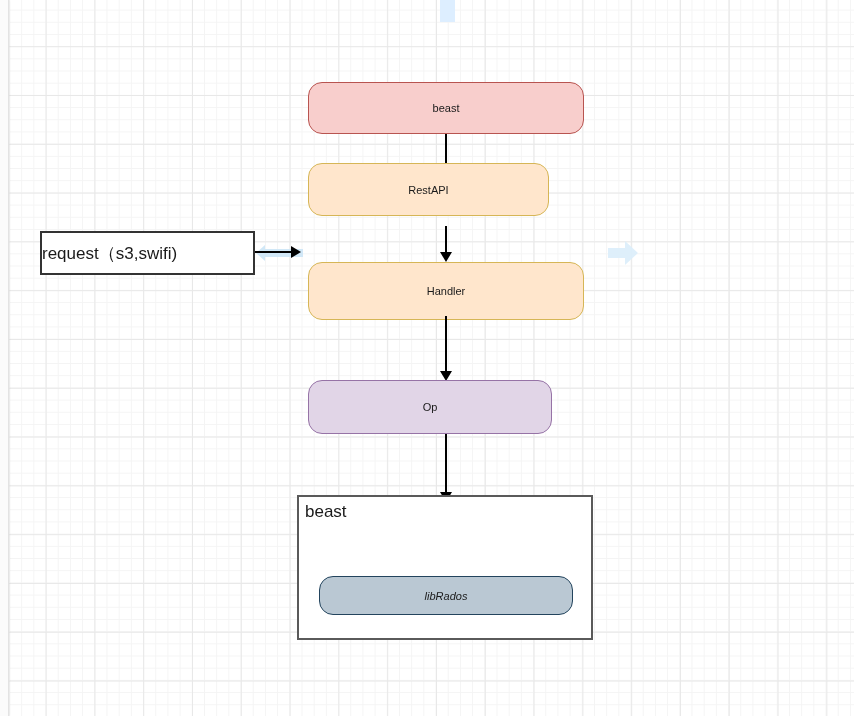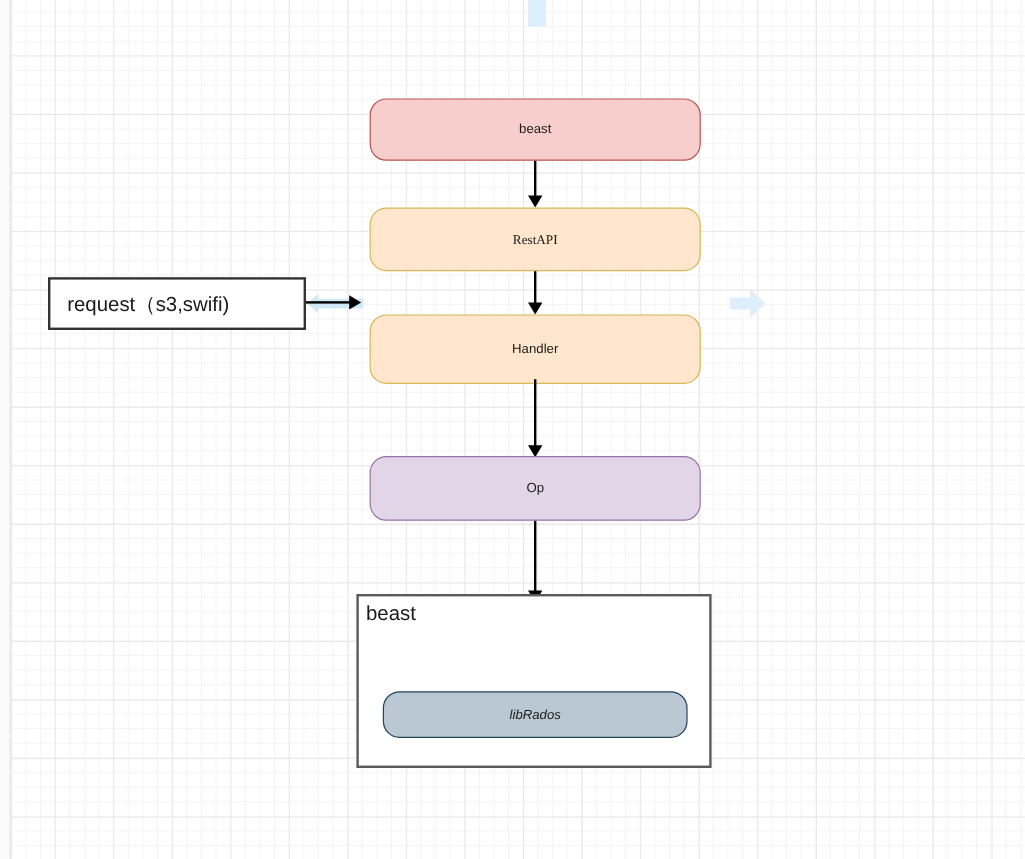--- a/index.html
+++ b/index.html
@@ -75,41 +75,40 @@
     font-size: 11px;
     color: #1a1a1a;
     border-radius: 14px;
   }
   .node-pink   { background: #f8cecc; border-color: #b85450; }
   .node-yellow { background: #ffe6cc; border-color: #d6b656; }
   .node-purple { background: #e1d5e7; border-color: #9673a6; }
   .node-blue   { background: #bac8d3; border-color: #23445d; }
 
   #node-beast    { left: 308px; top: 82px;  width: 276px; height: 52px; }
-  #node-restapi  { left: 308px; top: 173px; width: 276px; height: 53px; font-family: Liberation Serif, serif; }
+  #node-restapi  { left: 308px; top: 163px; width: 241px; height: 53px; }
   #node-handler  { left: 308px; top: 262px; width: 276px; height: 58px; }
-  #node-op       { left: 308px; top: 380px; width: 276px; height: 54px; }
+  #node-op       { left: 308px; top: 380px; width: 244px; height: 54px; }
   #node-rgwrados { left: 319px; top: 535px; width: 254px; height: 39px; }
   #node-librados { left: 319px; top: 576px; width: 254px; height: 39px; font-style: italic; }
 
   
   #request-box {
     position: absolute;
     left: 40px;
     top: 231px;
     width: 215px;
     height: 44px;
     background: #ffffff;
     border: 2px solid #333333;
     box-sizing: border-box;
     display: flex;
     align-items: center;
     font-size: 17px;
     color: #1a1a1a;
-    padding-left: 14px;
   }
 
   
   .arrow-v {
     position: absolute;
     width: 2px;
     background: #000000;
   }
   .arrow-head-down {
     position: absolute;

